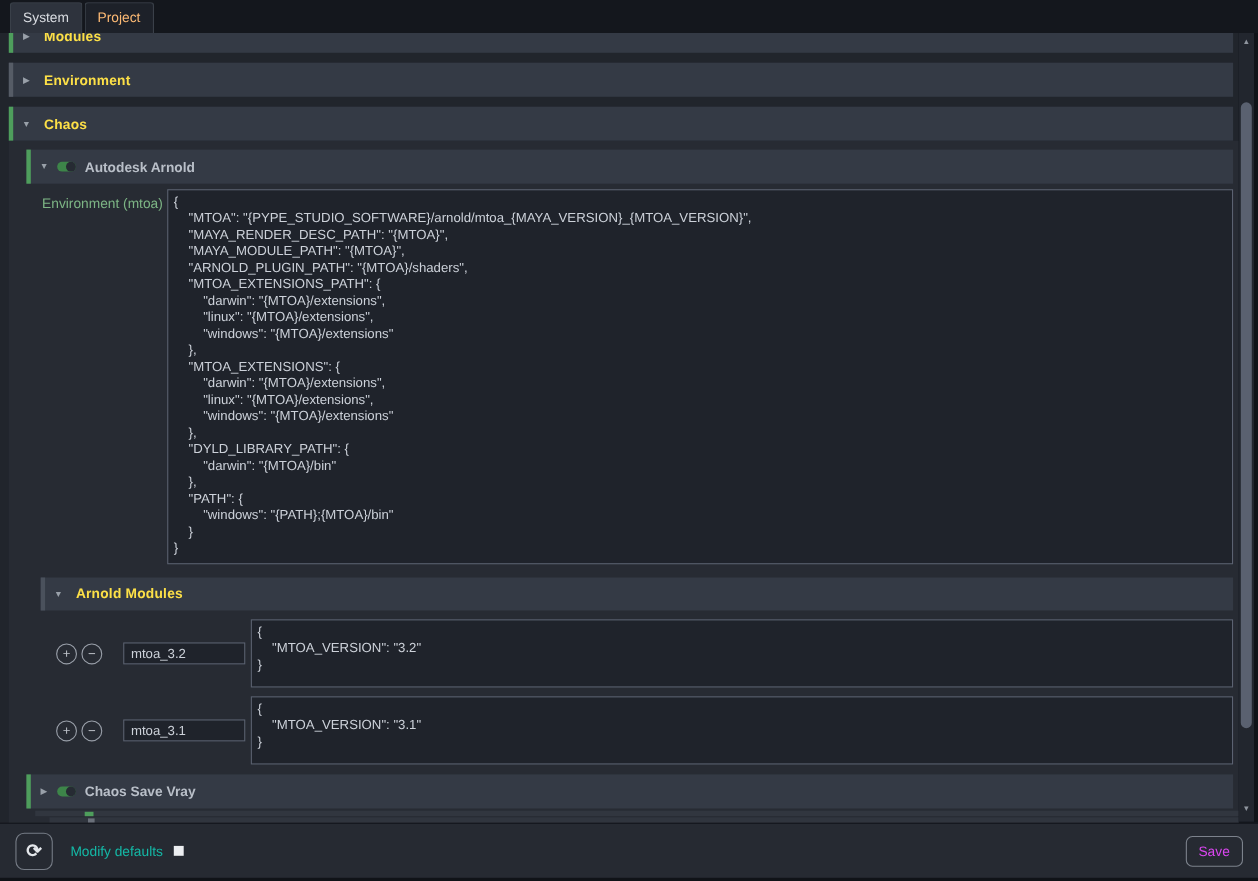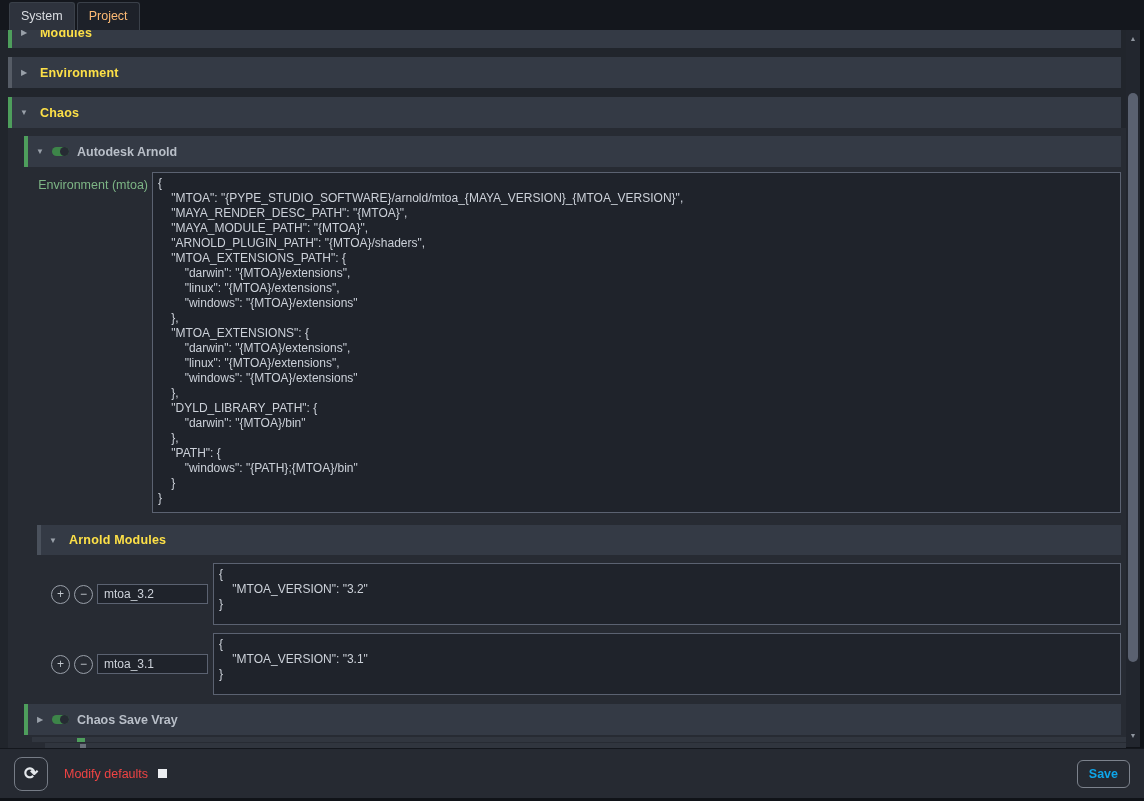--- a/index.html
+++ b/index.html
@@ -71,21 +71,21 @@
     display:flex; align-items:center; padding-left:6px;
   }
   .ver-row { display:flex; align-items:center; margin:8px 0 0 27px; }
   .circle-btn {
     width:19px; height:19px; border-radius:50%; border:1px solid #9aa0aa;
     background:transparent; color:#c0c5cc; font-size:12px; line-height:16px;
     text-align:center; flex:none; cursor:default;
   }
   .circle-btn + .circle-btn { margin-left:4px; }
   .ver-name {
-    margin-left:4px; width:111px; height:20px;
+    margin-left:19px; width:111px; height:20px;
     background:#1f232b; border:1px solid #5b6271; color:#ccd1d9;
     font-family:"Liberation Sans", sans-serif; font-size:12px; padding:0 6px; outline:none;
   }
   .ver-box { margin-left:5px; width:915px; height:62px; }
 
   
   .sliver1 { margin:2px 0 0 24px; width:1097px; height:5px; background:#31363f; position:relative; }
   .sliver1 .nub { position:absolute; left:45px; top:1px; width:8px; height:4px; background:#4e9e5c; }
   .sliver2 { margin:1px 0 0 37px; width:1084px; height:6px; background:#30353e; position:relative; }
   .sliver2 .nub { position:absolute; left:35px; top:1px; width:6px; height:5px; background:#6a707a; }
@@ -104,26 +104,26 @@
   .footer {
     position:absolute; left:0; top:748px; width:1144px; height:50px;
     background:#262a32; border-top:1px solid #14171d;
     display:flex; align-items:center; padding:0 14px;
   }
   .refresh-btn {
     width:34px; height:34px; border:1px solid #767c86; border-radius:8px;
     background:transparent; color:#e4e7eb; font-size:17px; font-weight:bold;
     display:flex; align-items:center; justify-content:center; cursor:default;
   }
-  .modify-label { margin-left:16px; color:#ef4444; font-size:12.5px; }
+  .modify-label { margin-left:16px; color:#14b8a6; font-size:12.5px; }
   .modify-state { margin-left:10px; width:9px; height:9px; background:#eceef1; }
   .spacer { flex:1; }
   .save-btn {
     padding:6px 11px; border:1px solid #7c828c; border-radius:6px;
-    background:transparent; color:#0ea5e9; font-size:12.5px; cursor:default;font-weight:bold;
+    background:transparent; color:#d946ef; font-size:12.5px; cursor:default;
   }
 </style>
 </head>
 <body>
 
 <div class="tabbar">
   <div class="tab active">System</div>
   <div class="tab">Project</div>
 </div>
 

